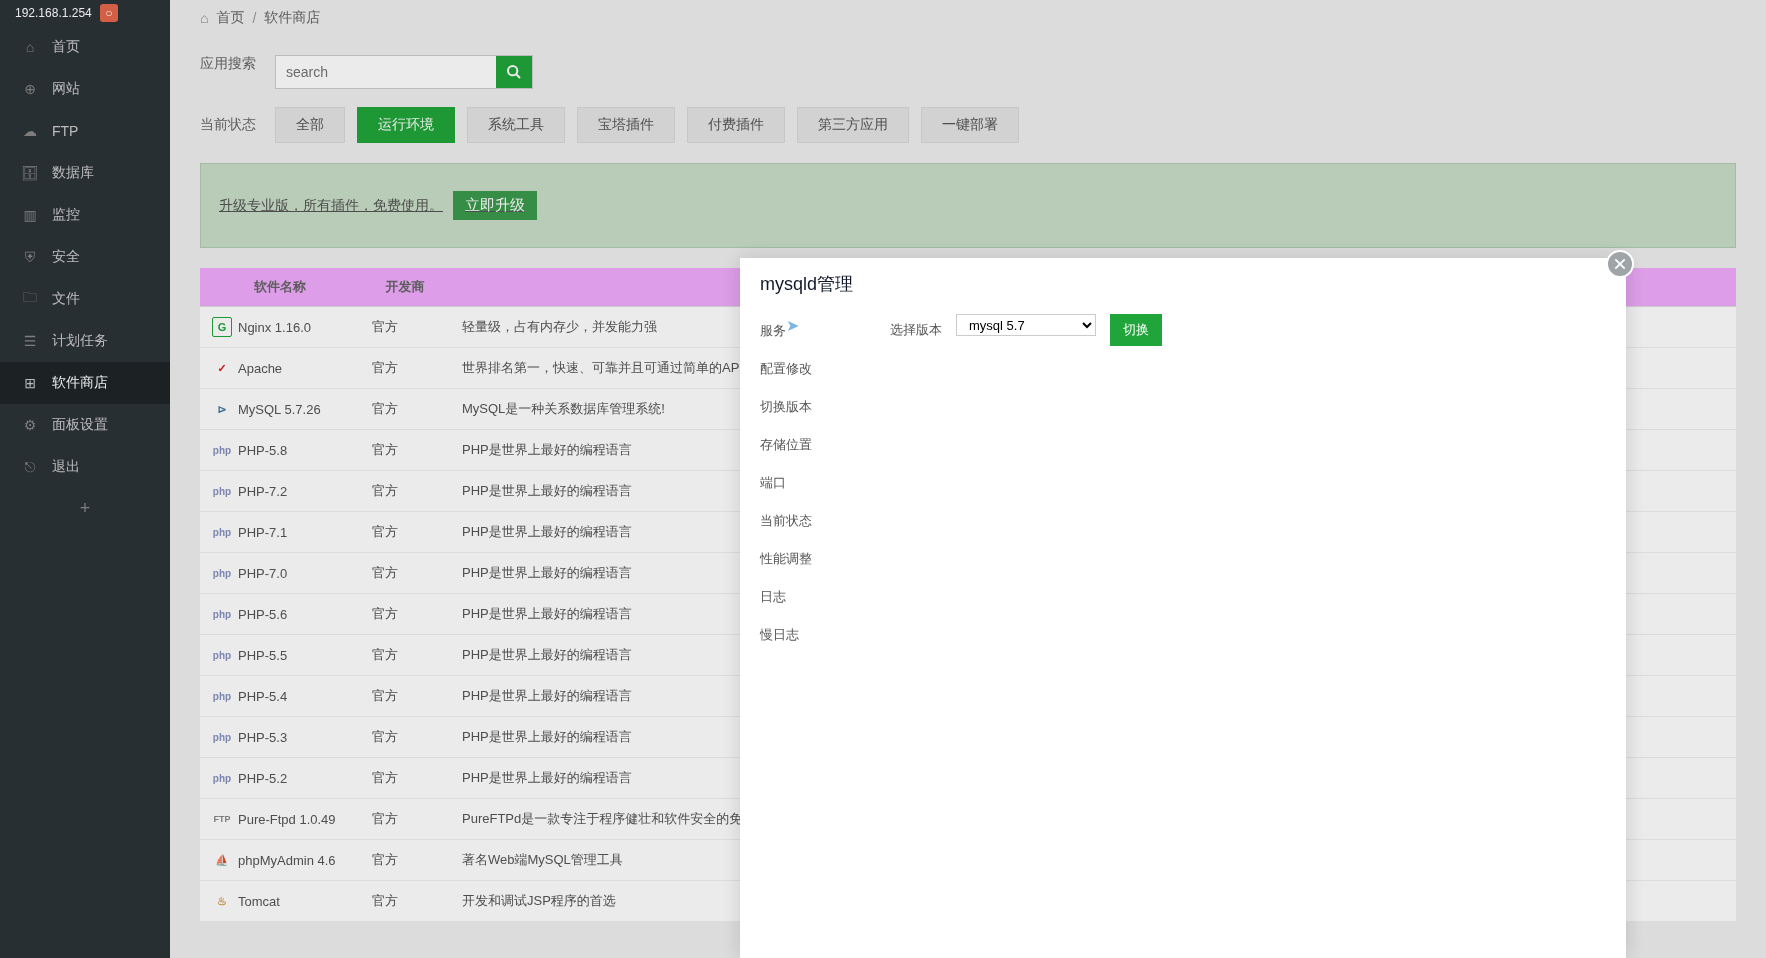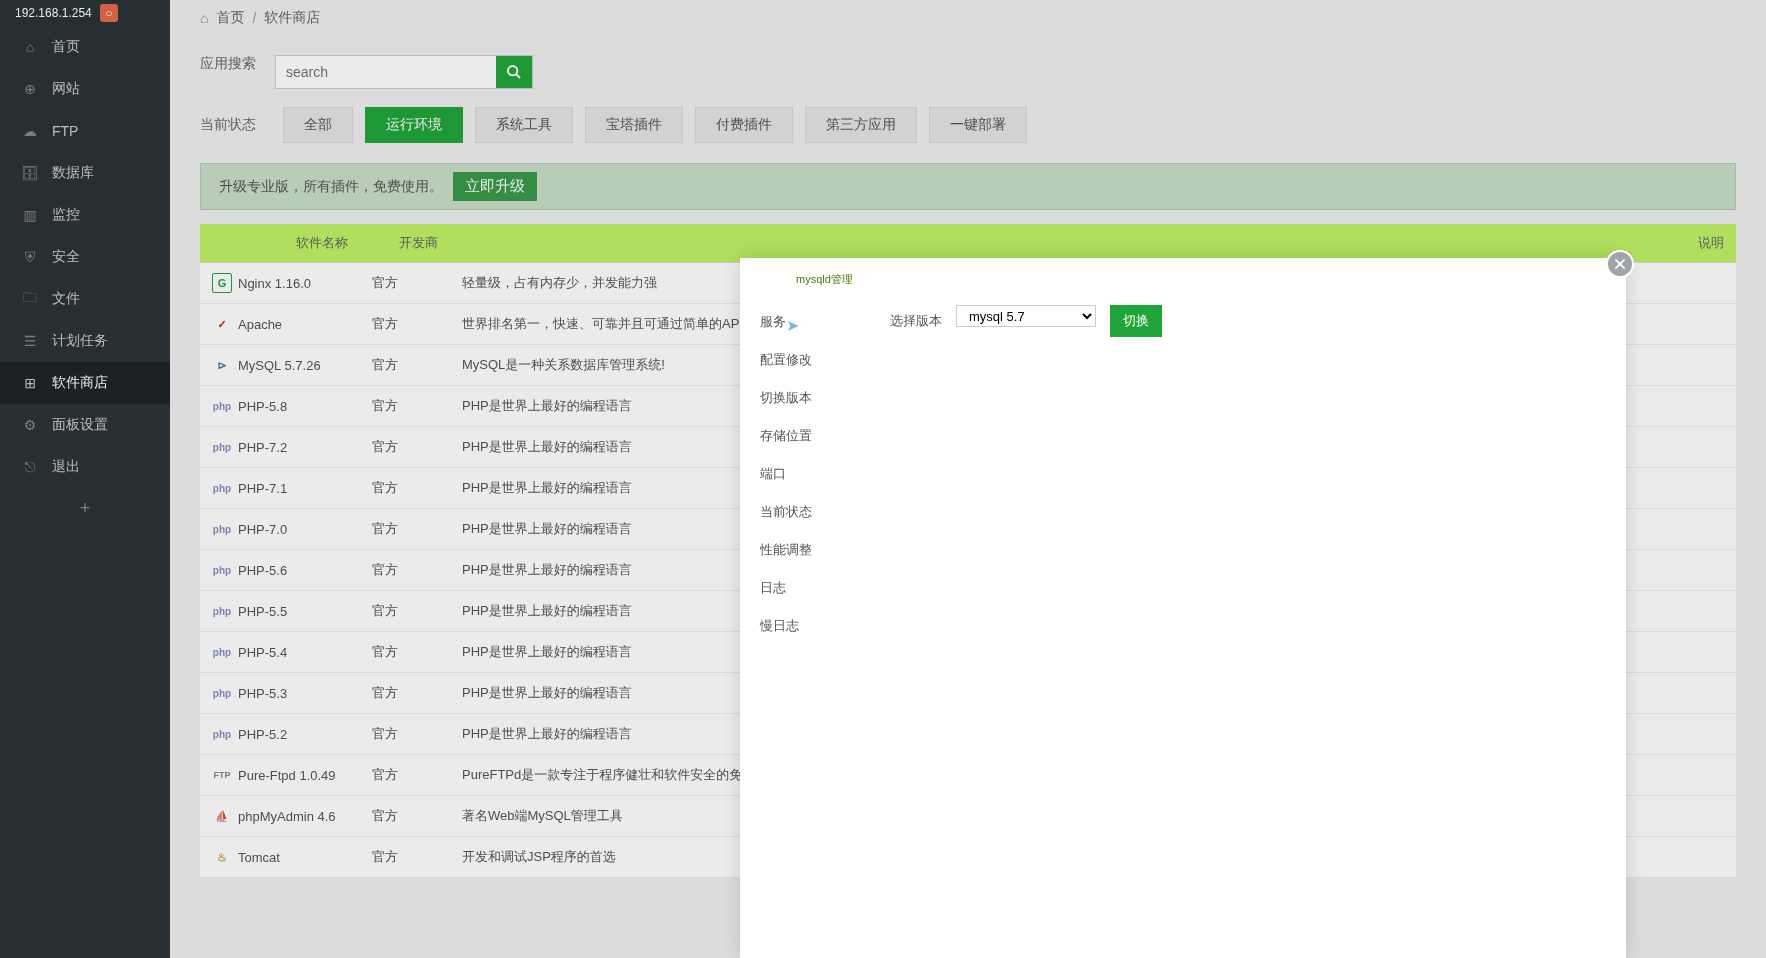--- a/index.html
+++ b/index.html
@@ -26,46 +26,46 @@
     .content { flex: 1; padding: 20px 30px; overflow: auto; }
     
     .search-row { display: flex; align-items: flex-start; margin-bottom: 18px; }
     .search-row .label { width: 75px; color: #666; }
     .search-input-wrap { display: flex; border: 1px solid #ccc; }
     .search-input { width: 220px; height: 32px; border: none; padding: 12px 10px; outline: none; font-size: 14px; }
     .search-btn { width: 36px; height: 32px; background: #20a53a; color: #fff; border: none; cursor: pointer; display: flex; align-items: center; justify-content: center; }
     
     .category-row { display: flex; align-items: center; margin-bottom: 20px; }
     .category-row .label { width: 75px; color: #666; }
-    .category-tabs { display: flex; gap: 12px; margin-left: 8px; }
+    .category-tabs { display: flex; gap: 12px; }
     .cat-btn { padding: 8px 20px; background: #e4e4e4; border: 1px solid #d8d8d8; color: #555; cursor: pointer; font-size: 14px; }
     .cat-btn.active { background: #20a53a; border-color: #20a53a; color: #fff; }
     
-    .notice { background: #c8dec8; border: 1px solid #b0cdb0; padding: 8px 18px; margin-bottom: 14px; display: flex; align-items: center; color: #555; }
+    .notice { background: #c8dec8; border: 1px solid #b0cdb0; padding: 27px 18px; margin-bottom: 20px; display: flex; align-items: center; color: #555; text-decoration: underline; }
     .notice-btn { background: #3a9a4c; color: #fff; padding: 5px 12px; margin-left: 10px; border: none; cursor: pointer; font-size: 15px; }
     
     .table { width: 100%; border-collapse: collapse; background: #fff; }
-    .table th { background: #bef264; text-align: right; padding: 10px 12px; font-weight: normal; color: #666; border-bottom: 1px solid #ddd; font-size: 13px; }
+    .table th { background: #f0abfc; text-align: center; padding: 10px 12px; font-weight: bold; color: #666; border-bottom: 1px solid #ddd; font-size: 13px; }
     .table td { padding: 10px 12px; border-bottom: 1px solid #eee; color: #555; font-size: 13px; }
     .table .col-name { width: 160px; }
     .table .col-dev { width: 90px; }
     .soft-name { display: flex; align-items: center; gap: 6px; }
     .soft-icon { width: 20px; height: 20px; display: inline-flex; align-items: center; justify-content: center; font-size: 11px; font-weight: bold; border-radius: 2px; }
     .icon-nginx { color: #1fa53a; border: 1px solid #1fa53a; }
     .icon-apache { color: #d22; }
     .icon-mysql { color: #4479a1; }
     .icon-php { color: #8892bf; font-size: 10px; }
     .icon-ftp { color: #888; font-size: 9px; }
     .icon-pma { color: #f80; }
     .icon-tomcat { color: #d1a054; }
     
     
     .overlay { position: fixed; inset: 0; background: rgba(0,0,0,0.08); z-index: 100; }
     .modal { position: fixed; top: 258px; left: 740px; right: 140px; bottom: 0; background: #fff; box-shadow: 0 0 20px rgba(0,0,0,0.15); z-index: 101; display: flex; flex-direction: column; }
-    .modal-title { padding: 14px 20px 8px; color: #4d7c0f; font-size: 11px; margin-left: 36px; }
+    .modal-title { padding: 14px 20px 8px; color: #0f172a; font-size: 18px; }
     .modal-close { position: absolute; top: -8px; right: -8px; width: 28px; height: 28px; border-radius: 50%; background: #9fa4a6; color: #fff; display: flex; align-items: center; justify-content: center; cursor: pointer; font-size: 16px; border: 2px solid #fff; }
     .modal-body { flex: 1; display: flex; }
     .modal-side { width: 130px; padding: 8px 0; }
     .modal-side-item { padding: 10px 20px; cursor: pointer; color: #555; font-size: 13px; }
     .modal-content { flex: 1; padding: 10px 20px; display: flex; align-items: flex-start; gap: 14px; }
     .modal-content .field-label { color: #555; font-size: 13px; padding-top: 7px; }
     .modal-content select { height: 22px; width: 140px; border: 1px solid #ccc; padding: 0 8px; background: #fff; font-size: 13px; }
     .switch-btn { background: #20a53a; color: #fff; border: none; padding: 7px 13px; cursor: pointer; font-size: 13px; }
     .cursor-hint { position: absolute; top: 58px; left: 46px; color: #7bb6e0; font-size: 16px; pointer-events: none; }
   </style>

